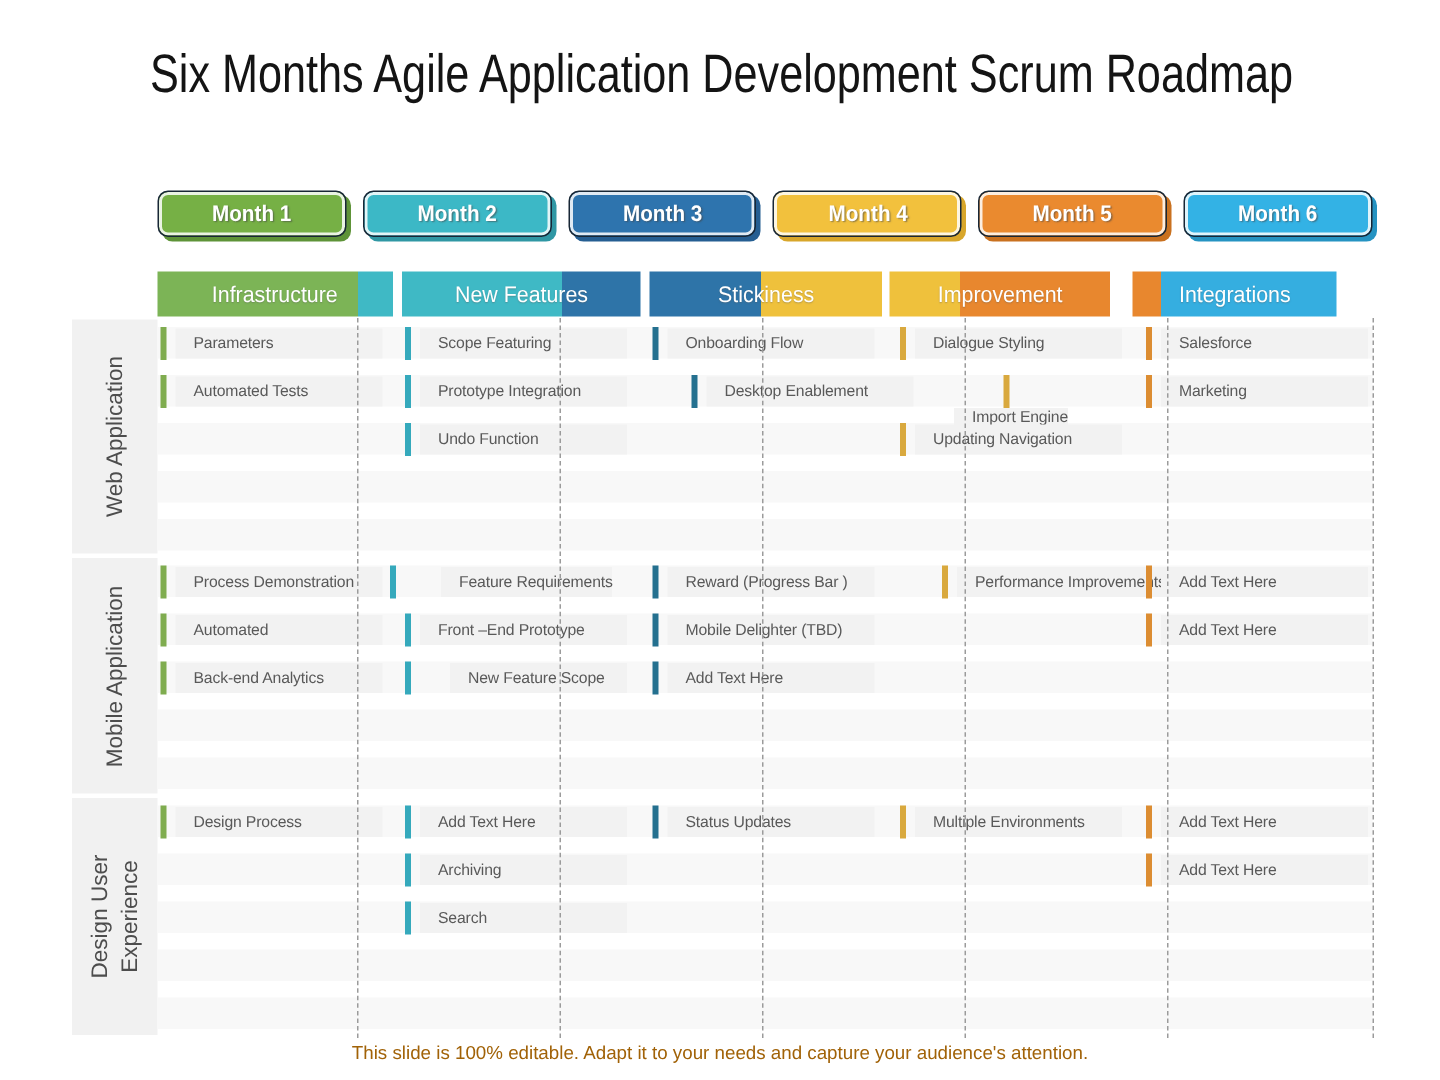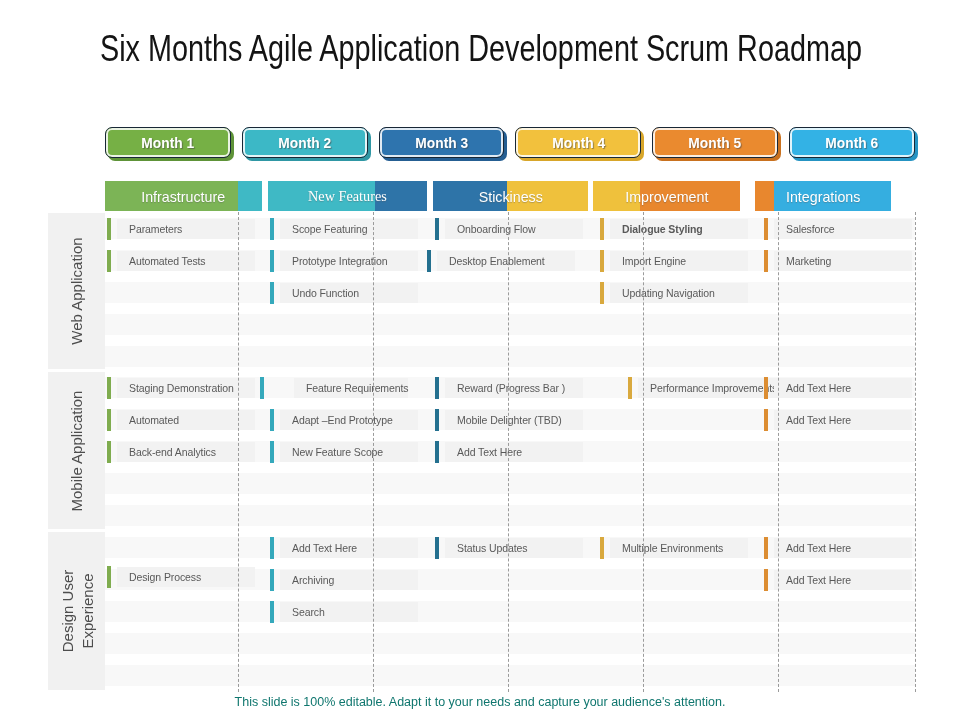--- a/index.html
+++ b/index.html
@@ -19,21 +19,21 @@
   .side{position:absolute;left:48px;top:0;width:57px;height:100%;background:#f1f1f1;}
   .side-label{position:absolute;left:50%;top:50%;width:150px;
               transform:translate(-50%,-50%) rotate(-90deg);
               color:#4d4d4d;font-size:15px;line-height:1.3;text-align:center;}
   .stripe{position:absolute;left:105px;width:810px;height:21px;background:#f8f8f8;}
   .cell{position:absolute;width:148px;height:22px;display:flex;align-items:center;z-index:2;}
   .tick{width:4px;height:22px;margin-right:6px;flex:none;}
   .bar{flex:1;height:20px;background:#f2f2f2;display:flex;align-items:center;
        padding-left:12px;font-size:10.5px;color:#595959;white-space:nowrap;letter-spacing:-0.1px;}
   .dash{position:absolute;top:212px;height:480px;width:0;border-left:1px dashed #9b9b9b;z-index:6;}
-  .footer{position:absolute;left:0;right:0;top:695px;text-align:center;font-size:12.5px;color:#0f766e;}
+  .footer{position:absolute;left:0;right:0;top:695px;text-align:center;font-size:12.5px;color:#a16207;}
 </style>
 </head>
 <body>
 
 <div class="canvas" id="canvas">
   <div class="title">Six Months Agile Application Development Scrum Roadmap</div>
   <div class="months" id="months-row">
       <div class="month-btn" style="background: rgb(118, 176, 69); box-shadow: rgba(255, 255, 255, 0.85) 0px 0px 0px 2px inset, rgb(94, 147, 56) 3px 3px 0px;">
         <div class="month-label">Month 1</div>
       </div>
@@ -50,21 +50,21 @@
         <div class="month-label">Month 5</div>
       </div>
       <div class="month-btn" style="background: rgb(51, 178, 229); box-shadow: rgba(255, 255, 255, 0.85) 0px 0px 0px 2px inset, rgb(37, 147, 194) 3px 3px 0px;">
         <div class="month-label">Month 6</div>
       </div>
     </div>
   <div class="footer">This slide is 100% editable. Adapt it to your needs and capture your audience's attention.</div>
 <div class="phase" style="left: 105px; width: 157px; background: linear-gradient(90deg, rgb(124, 180, 86) 0%, rgb(124, 180, 86) 85%, rgb(63, 185, 197) 85%, rgb(63, 185, 197) 100%);">
       <div class="phase-label">Infrastructure</div>
     </div>
-    <div class="phase" style="left: 268px; width: 159px; background: linear-gradient(90deg, rgb(63, 185, 197) 0%, rgb(63, 185, 197) 67%, rgb(46, 116, 168) 67%, rgb(46, 116, 168) 100%); font-family: Liberation Serif, serif;">
+    <div class="phase" style="left: 268px; width: 159px; background: linear-gradient(90deg, rgb(63, 185, 197) 0%, rgb(63, 185, 197) 67%, rgb(46, 116, 168) 67%, rgb(46, 116, 168) 100%);">
       <div class="phase-label">New Features</div>
     </div>
     <div class="phase" style="left: 433px; width: 155px; background: linear-gradient(90deg, rgb(46, 116, 168) 0%, rgb(46, 116, 168) 48%, rgb(239, 193, 60) 48%, rgb(239, 193, 60) 100%);">
       <div class="phase-label">Stickiness</div>
     </div>
     <div class="phase" style="left: 593px; width: 147px; background: linear-gradient(90deg, rgb(239, 193, 60) 0%, rgb(239, 193, 60) 32%, rgb(232, 135, 46) 32%, rgb(232, 135, 46) 100%);">
       <div class="phase-label">Improvement</div>
     </div>
     <div class="phase" style="left: 755px; width: 136px; background: linear-gradient(90deg, rgb(232, 135, 46) 0%, rgb(232, 135, 46) 14%, rgb(53, 174, 224) 14%, rgb(53, 174, 224) 100%);">
       <div class="phase-label">Integrations</div>
@@ -83,41 +83,41 @@
         <div class="bar">Parameters</div>
       </div>
       <div class="cell" style="left: 270px; top: 5px;">
         <div class="tick" style="background: rgb(53, 169, 188);"></div>
         <div class="bar">Scope Featuring</div>
       </div>
       <div class="cell" style="left: 435px; top: 5px;">
         <div class="tick" style="background: rgb(36, 112, 143);"></div>
         <div class="bar">Onboarding Flow</div>
       </div>
-      <div class="cell" style="left: 600px; top: 5px; font-weight: bold;">
+      <div class="cell" style="left: 600px; top: 5px;">
         <div class="tick" style="background: rgb(217, 169, 62);"></div>
         <div class="bar">Dialogue Styling</div>
       </div>
       <div class="cell" style="left: 764px; top: 5px;">
         <div class="tick" style="background: rgb(220, 141, 50);"></div>
         <div class="bar">Salesforce</div>
       </div>
       <div class="cell" style="left: 107px; top: 37px;">
         <div class="tick" style="background: rgb(127, 172, 79);"></div>
         <div class="bar">Automated Tests</div>
       </div>
       <div class="cell" style="left: 270px; top: 37px;">
         <div class="tick" style="background: rgb(53, 169, 188);"></div>
         <div class="bar">Prototype Integration</div>
       </div>
-      <div class="cell" style="left: 427px; top: 37px;">
+      <div class="cell" style="left: 461px; top: 37px;">
         <div class="tick" style="background: rgb(36, 112, 143);"></div>
         <div class="bar">Desktop Enablement</div>
       </div>
-      <div class="cell" style="left: 600px; top: 37px;">
+      <div class="cell" style="left: 600px; top: 37px; flex-direction: column;">
         <div class="tick" style="background: rgb(217, 169, 62);"></div>
         <div class="bar">Import Engine</div>
       </div>
       <div class="cell" style="left: 764px; top: 37px;">
         <div class="tick" style="background: rgb(220, 141, 50);"></div>
         <div class="bar">Marketing</div>
       </div>
       <div class="cell" style="left: 270px; top: 69px;">
         <div class="tick" style="background: rgb(53, 169, 188);"></div>
         <div class="bar">Undo Function</div>
@@ -131,21 +131,21 @@
       <div class="side">
         <div class="side-label">Mobile Application</div>
       </div>
       <div class="stripe" style="top: 5px;"></div>
       <div class="stripe" style="top: 37px;"></div>
       <div class="stripe" style="top: 69px;"></div>
       <div class="stripe" style="top: 101px;"></div>
       <div class="stripe" style="top: 133px;"></div>
       <div class="cell" style="left: 107px; top: 5px;">
         <div class="tick" style="background: rgb(127, 172, 79);"></div>
-        <div class="bar">Staging Demonstration</div>
+        <div class="bar">Process Demonstration</div>
       </div>
       <div class="cell" style="left: 260px; top: 5px; gap: 24px;">
         <div class="tick" style="background: rgb(53, 169, 188);"></div>
         <div class="bar">Feature Requirements</div>
       </div>
       <div class="cell" style="left: 435px; top: 5px;">
         <div class="tick" style="background: rgb(36, 112, 143);"></div>
         <div class="bar">Reward (Progress Bar )</div>
       </div>
       <div class="cell" style="left: 628px; top: 5px;">
@@ -155,53 +155,53 @@
       <div class="cell" style="left: 764px; top: 5px;">
         <div class="tick" style="background: rgb(220, 141, 50);"></div>
         <div class="bar">Add Text Here</div>
       </div>
       <div class="cell" style="left: 107px; top: 37px;">
         <div class="tick" style="background: rgb(127, 172, 79);"></div>
         <div class="bar">Automated</div>
       </div>
       <div class="cell" style="left: 270px; top: 37px;">
         <div class="tick" style="background: rgb(53, 169, 188);"></div>
-        <div class="bar">Adapt –End Prototype</div>
+        <div class="bar">Front –End Prototype</div>
       </div>
       <div class="cell" style="left: 435px; top: 37px;">
         <div class="tick" style="background: rgb(36, 112, 143);"></div>
         <div class="bar">Mobile Delighter (TBD)</div>
       </div>
       <div class="cell" style="left: 764px; top: 37px;">
         <div class="tick" style="background: rgb(220, 141, 50);"></div>
         <div class="bar">Add Text Here</div>
       </div>
       <div class="cell" style="left: 107px; top: 69px;">
         <div class="tick" style="background: rgb(127, 172, 79);"></div>
         <div class="bar">Back-end Analytics</div>
       </div>
-      <div class="cell" style="left: 270px; top: 69px;">
+      <div class="cell" style="left: 270px; top: 69px; gap: 20px;">
         <div class="tick" style="background: rgb(53, 169, 188);"></div>
         <div class="bar">New Feature Scope</div>
       </div>
       <div class="cell" style="left: 435px; top: 69px;">
         <div class="tick" style="background: rgb(36, 112, 143);"></div>
         <div class="bar">Add Text Here</div>
       </div>
     </div>
     <div class="section" style="top: 532px; height: 158px;">
       <div class="side">
         <div class="side-label">Design User Experience</div>
       </div>
       <div class="stripe" style="top: 5px;"></div>
       <div class="stripe" style="top: 37px;"></div>
       <div class="stripe" style="top: 69px;"></div>
       <div class="stripe" style="top: 101px;"></div>
       <div class="stripe" style="top: 133px;"></div>
-      <div class="cell" style="left: 107px; top: 5px; margin-top: 29px;">
+      <div class="cell" style="left: 107px; top: 5px;">
         <div class="tick" style="background: rgb(127, 172, 79);"></div>
         <div class="bar">Design Process</div>
       </div>
       <div class="cell" style="left: 270px; top: 5px;">
         <div class="tick" style="background: rgb(53, 169, 188);"></div>
         <div class="bar">Add Text Here</div>
       </div>
       <div class="cell" style="left: 435px; top: 5px;">
         <div class="tick" style="background: rgb(36, 112, 143);"></div>
         <div class="bar">Status Updates</div>

